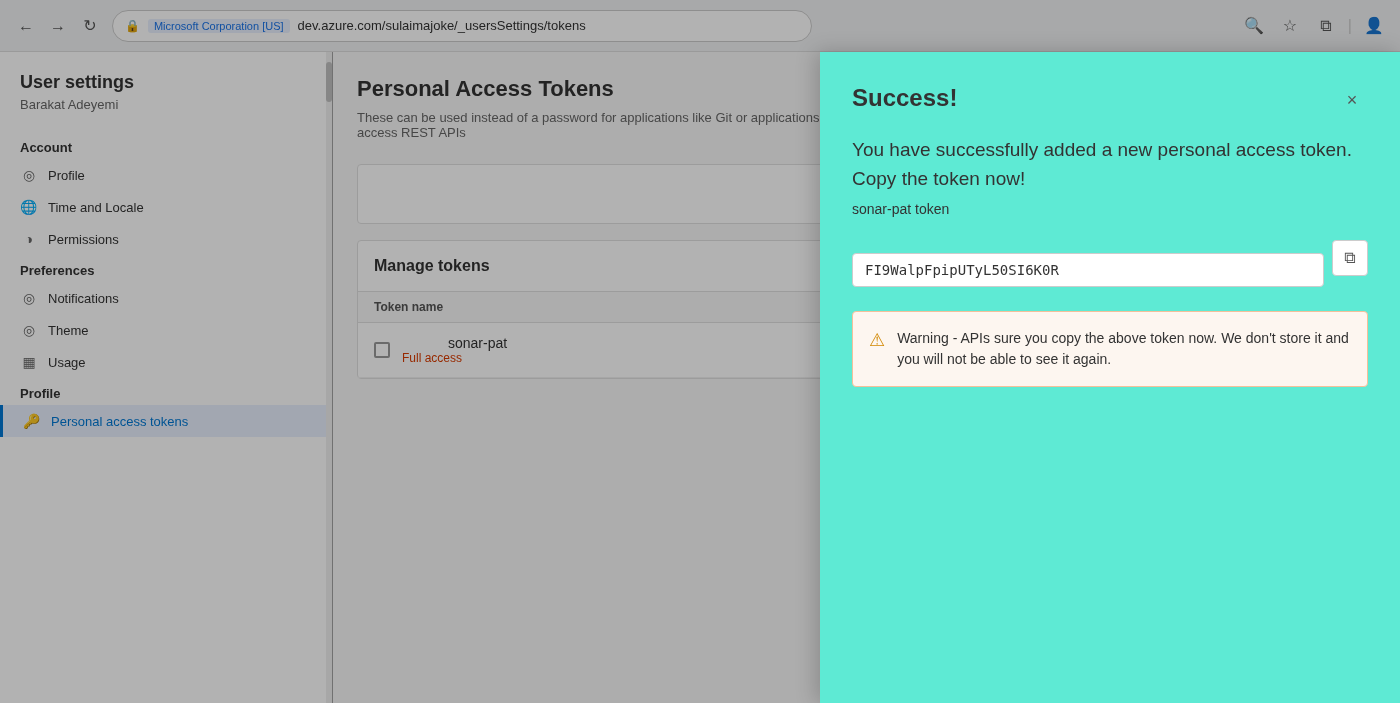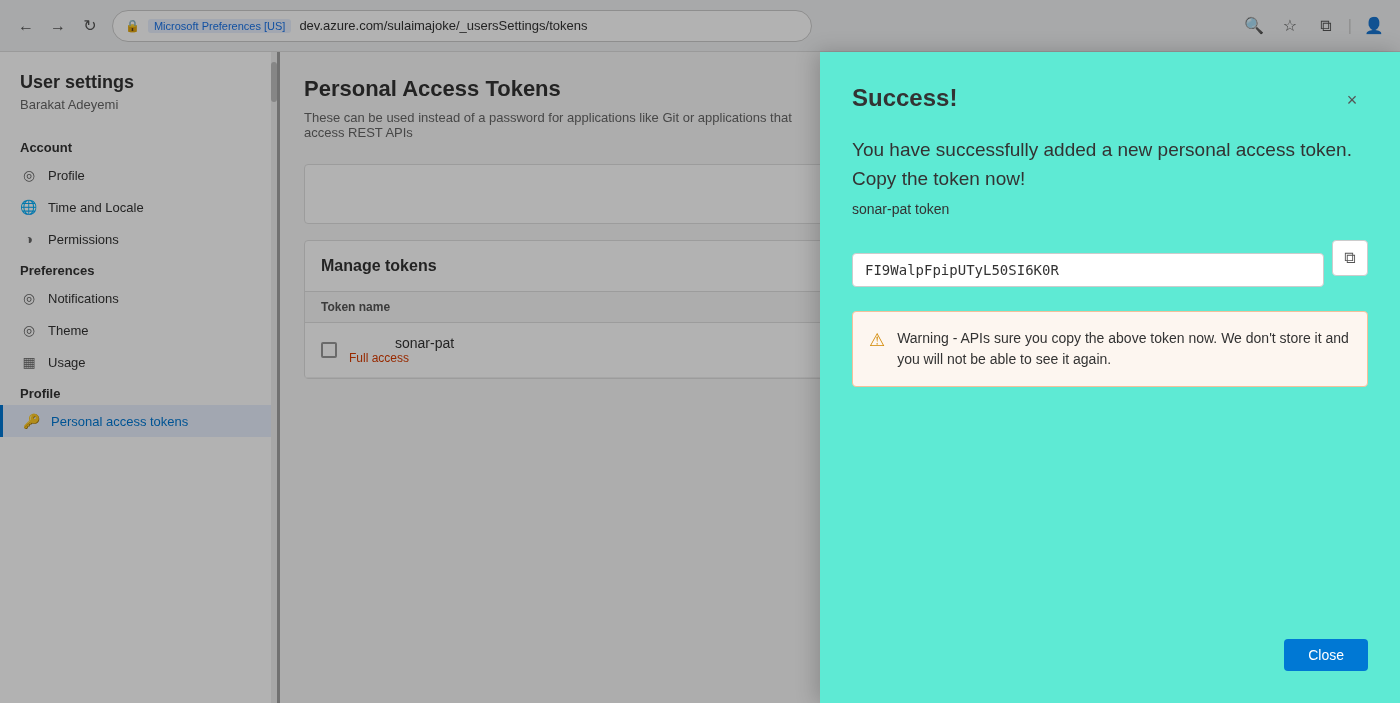--- a/index.html
+++ b/index.html
@@ -64,23 +64,23 @@
 
     
     .main-area {
       display: flex;
       flex: 1;
       overflow: hidden;
     }
 
     
     .sidebar {
-      width: 280px;
+      width: 333px;
       background: white;
-      border-right: 3px solid #a3a3a3;
+      border-right: 1px solid #a3a3a3;
       padding: 20px 0;
       overflow-y: auto;
       position: relative;
     }
     .sidebar-scrollbar {
       position: absolute; right: 0; top: 0; width: 6px; height: 100%;
       background: #f0f0f0;
     }
     .sidebar-scrollbar-thumb {
       width: 6px; height: 40px; background: #c0c0c0; border-radius: 3px; margin-top: 10px;
@@ -215,21 +215,21 @@
 <body>
 
 <div class="browser-chrome">
   <div class="nav-buttons">
     <button class="nav-btn">←</button>
     <button class="nav-btn">→</button>
     <button class="nav-btn">↻</button>
   </div>
   <div class="address-bar">
     <span class="lock-icon">🔒</span>
-    <span class="org-badge">Microsoft Preferences [US]</span>
+    <span class="org-badge">Microsoft Corporation [US]</span>
     <span>dev.azure.com/sulaimajoke/_usersSettings/tokens</span>
   </div>
   <div class="browser-icons">
     <button class="browser-icon-btn">🔍</button>
     <button class="browser-icon-btn">☆</button>
     <button class="browser-icon-btn">⧉</button>
     <span style="color:#ccc">|</span>
     <button class="browser-icon-btn">👤</button>
   </div>
 </div>
@@ -324,16 +324,13 @@
     <button class="copy-btn">
       <span>⧉</span>
     </button>
   </div>
 
   <div class="warning-box">
     <span class="warning-icon">⚠</span>
     <span class="warning-text">Warning - APIs sure you copy the above token now. We don't store it and you will not be able to see it again.</span>
   </div>
 
-  <div class="modal-footer">
-    <button class="close-button">Close</button>
-  </div>
 </div>
 
 </body></html>

